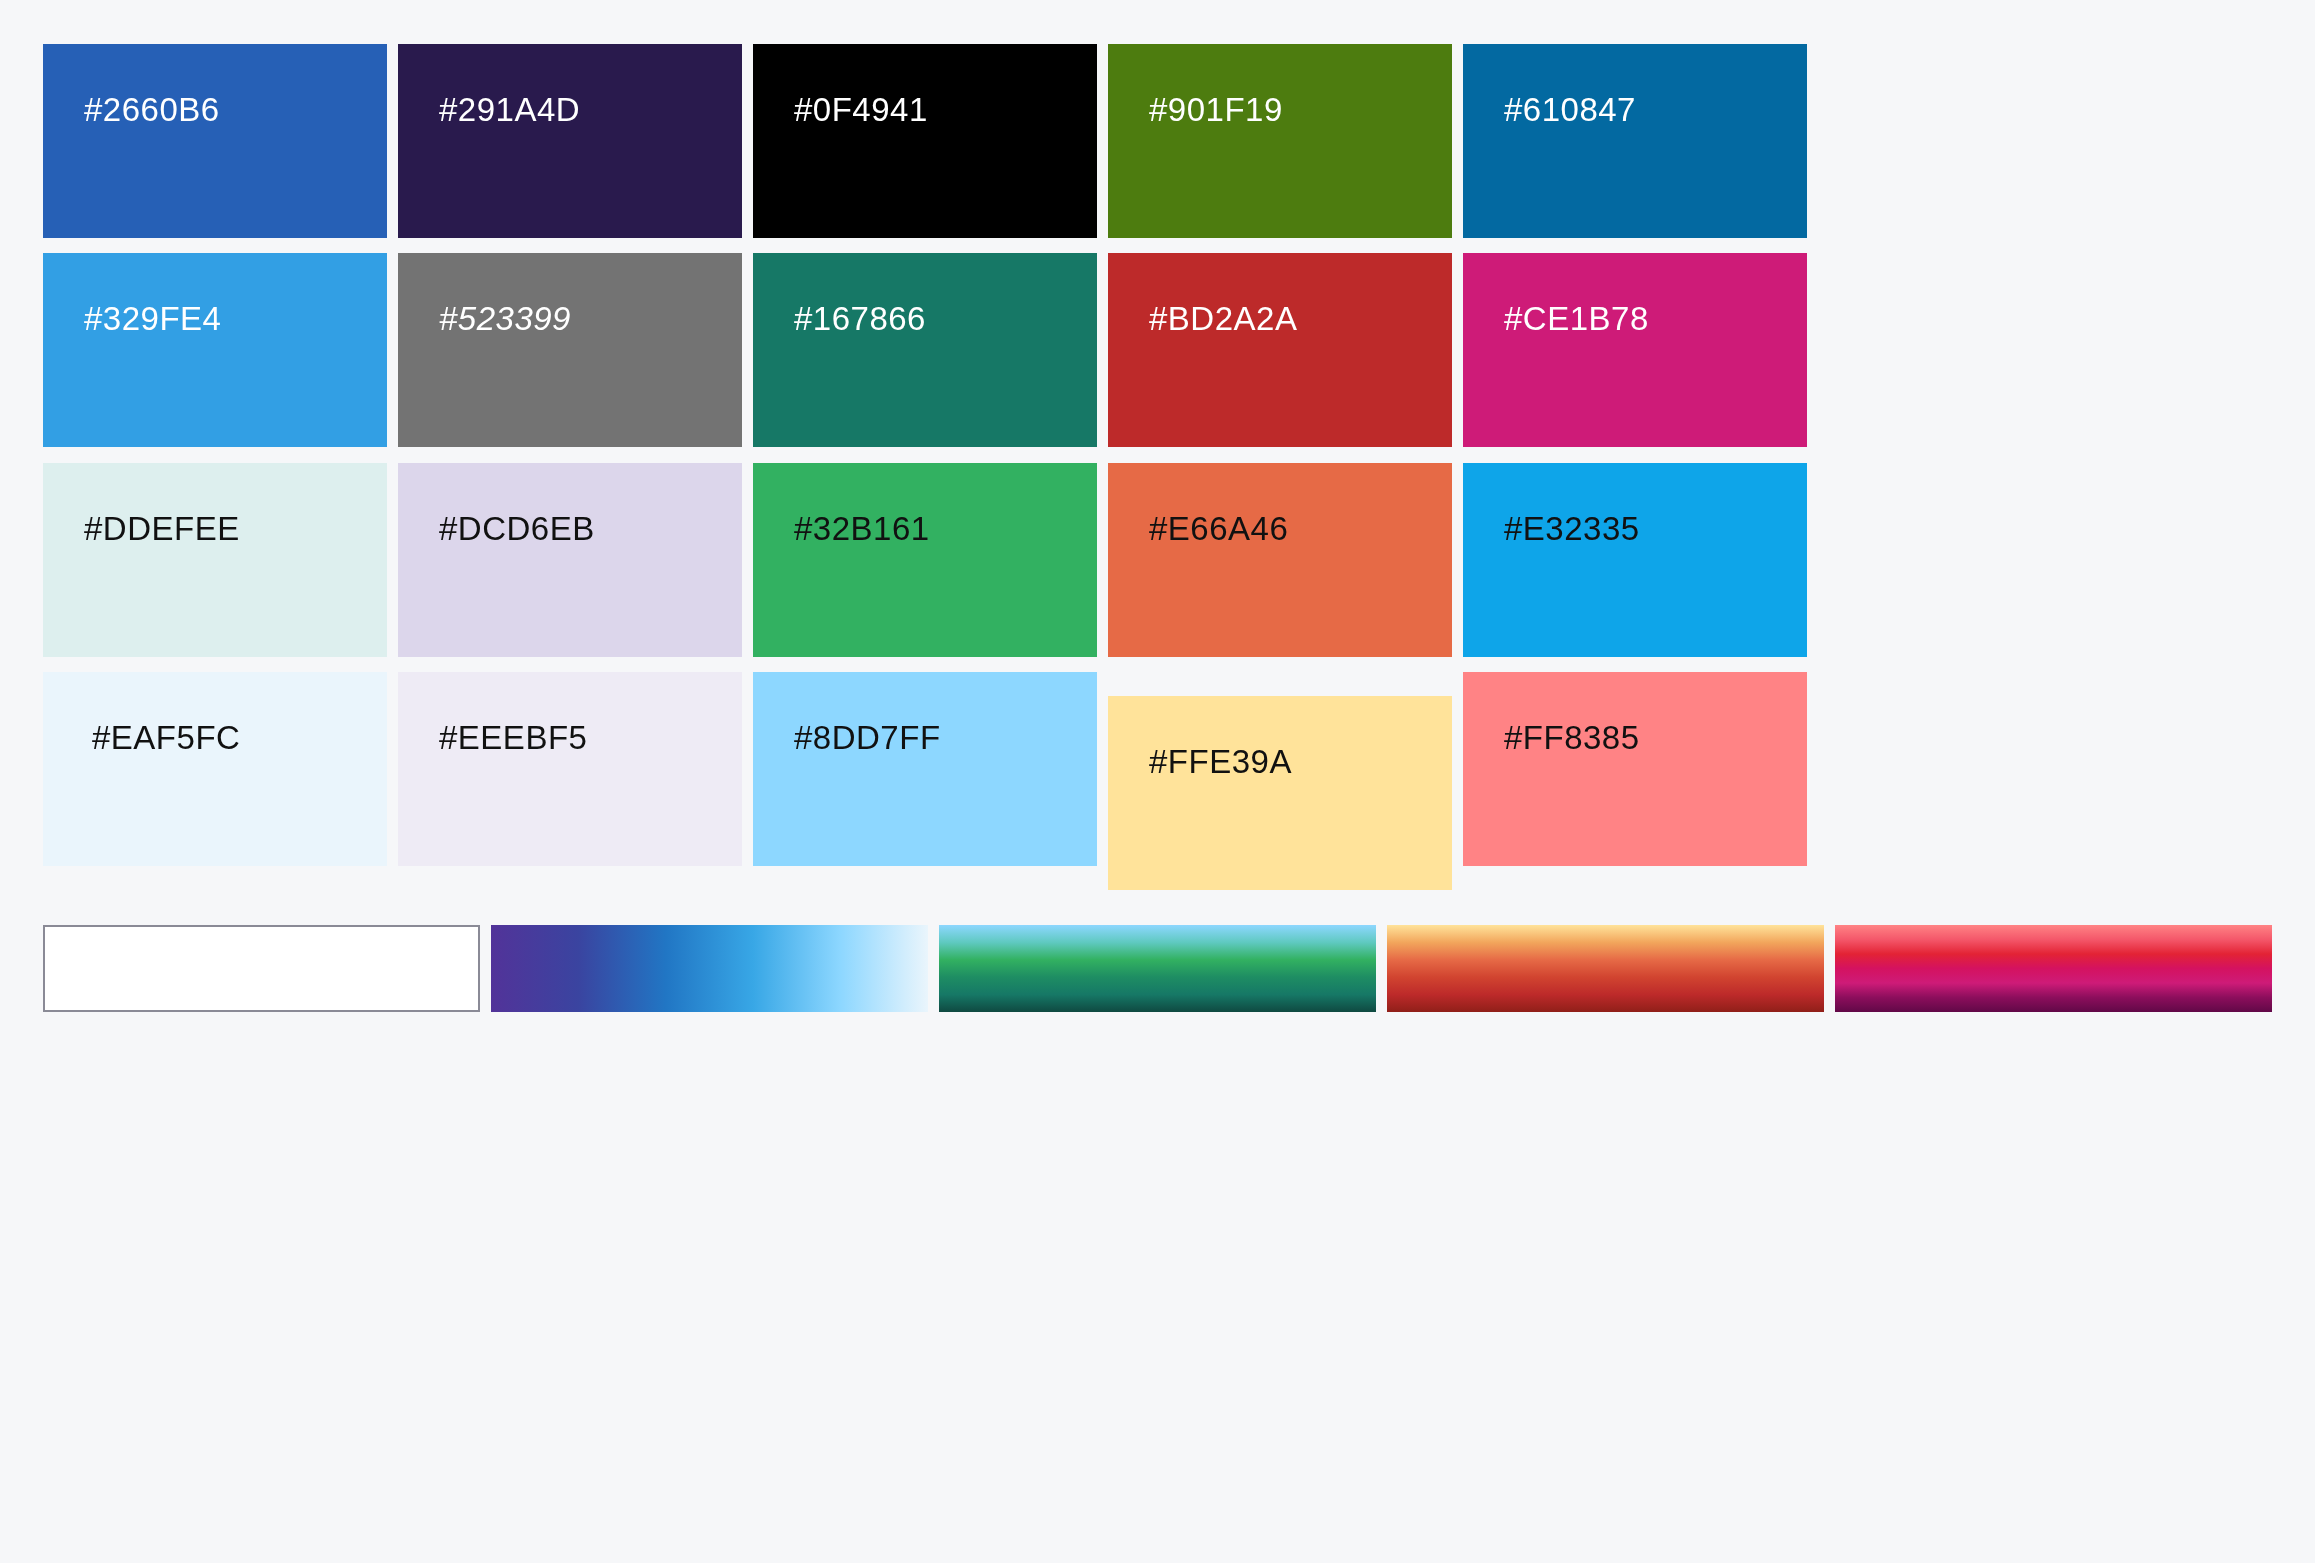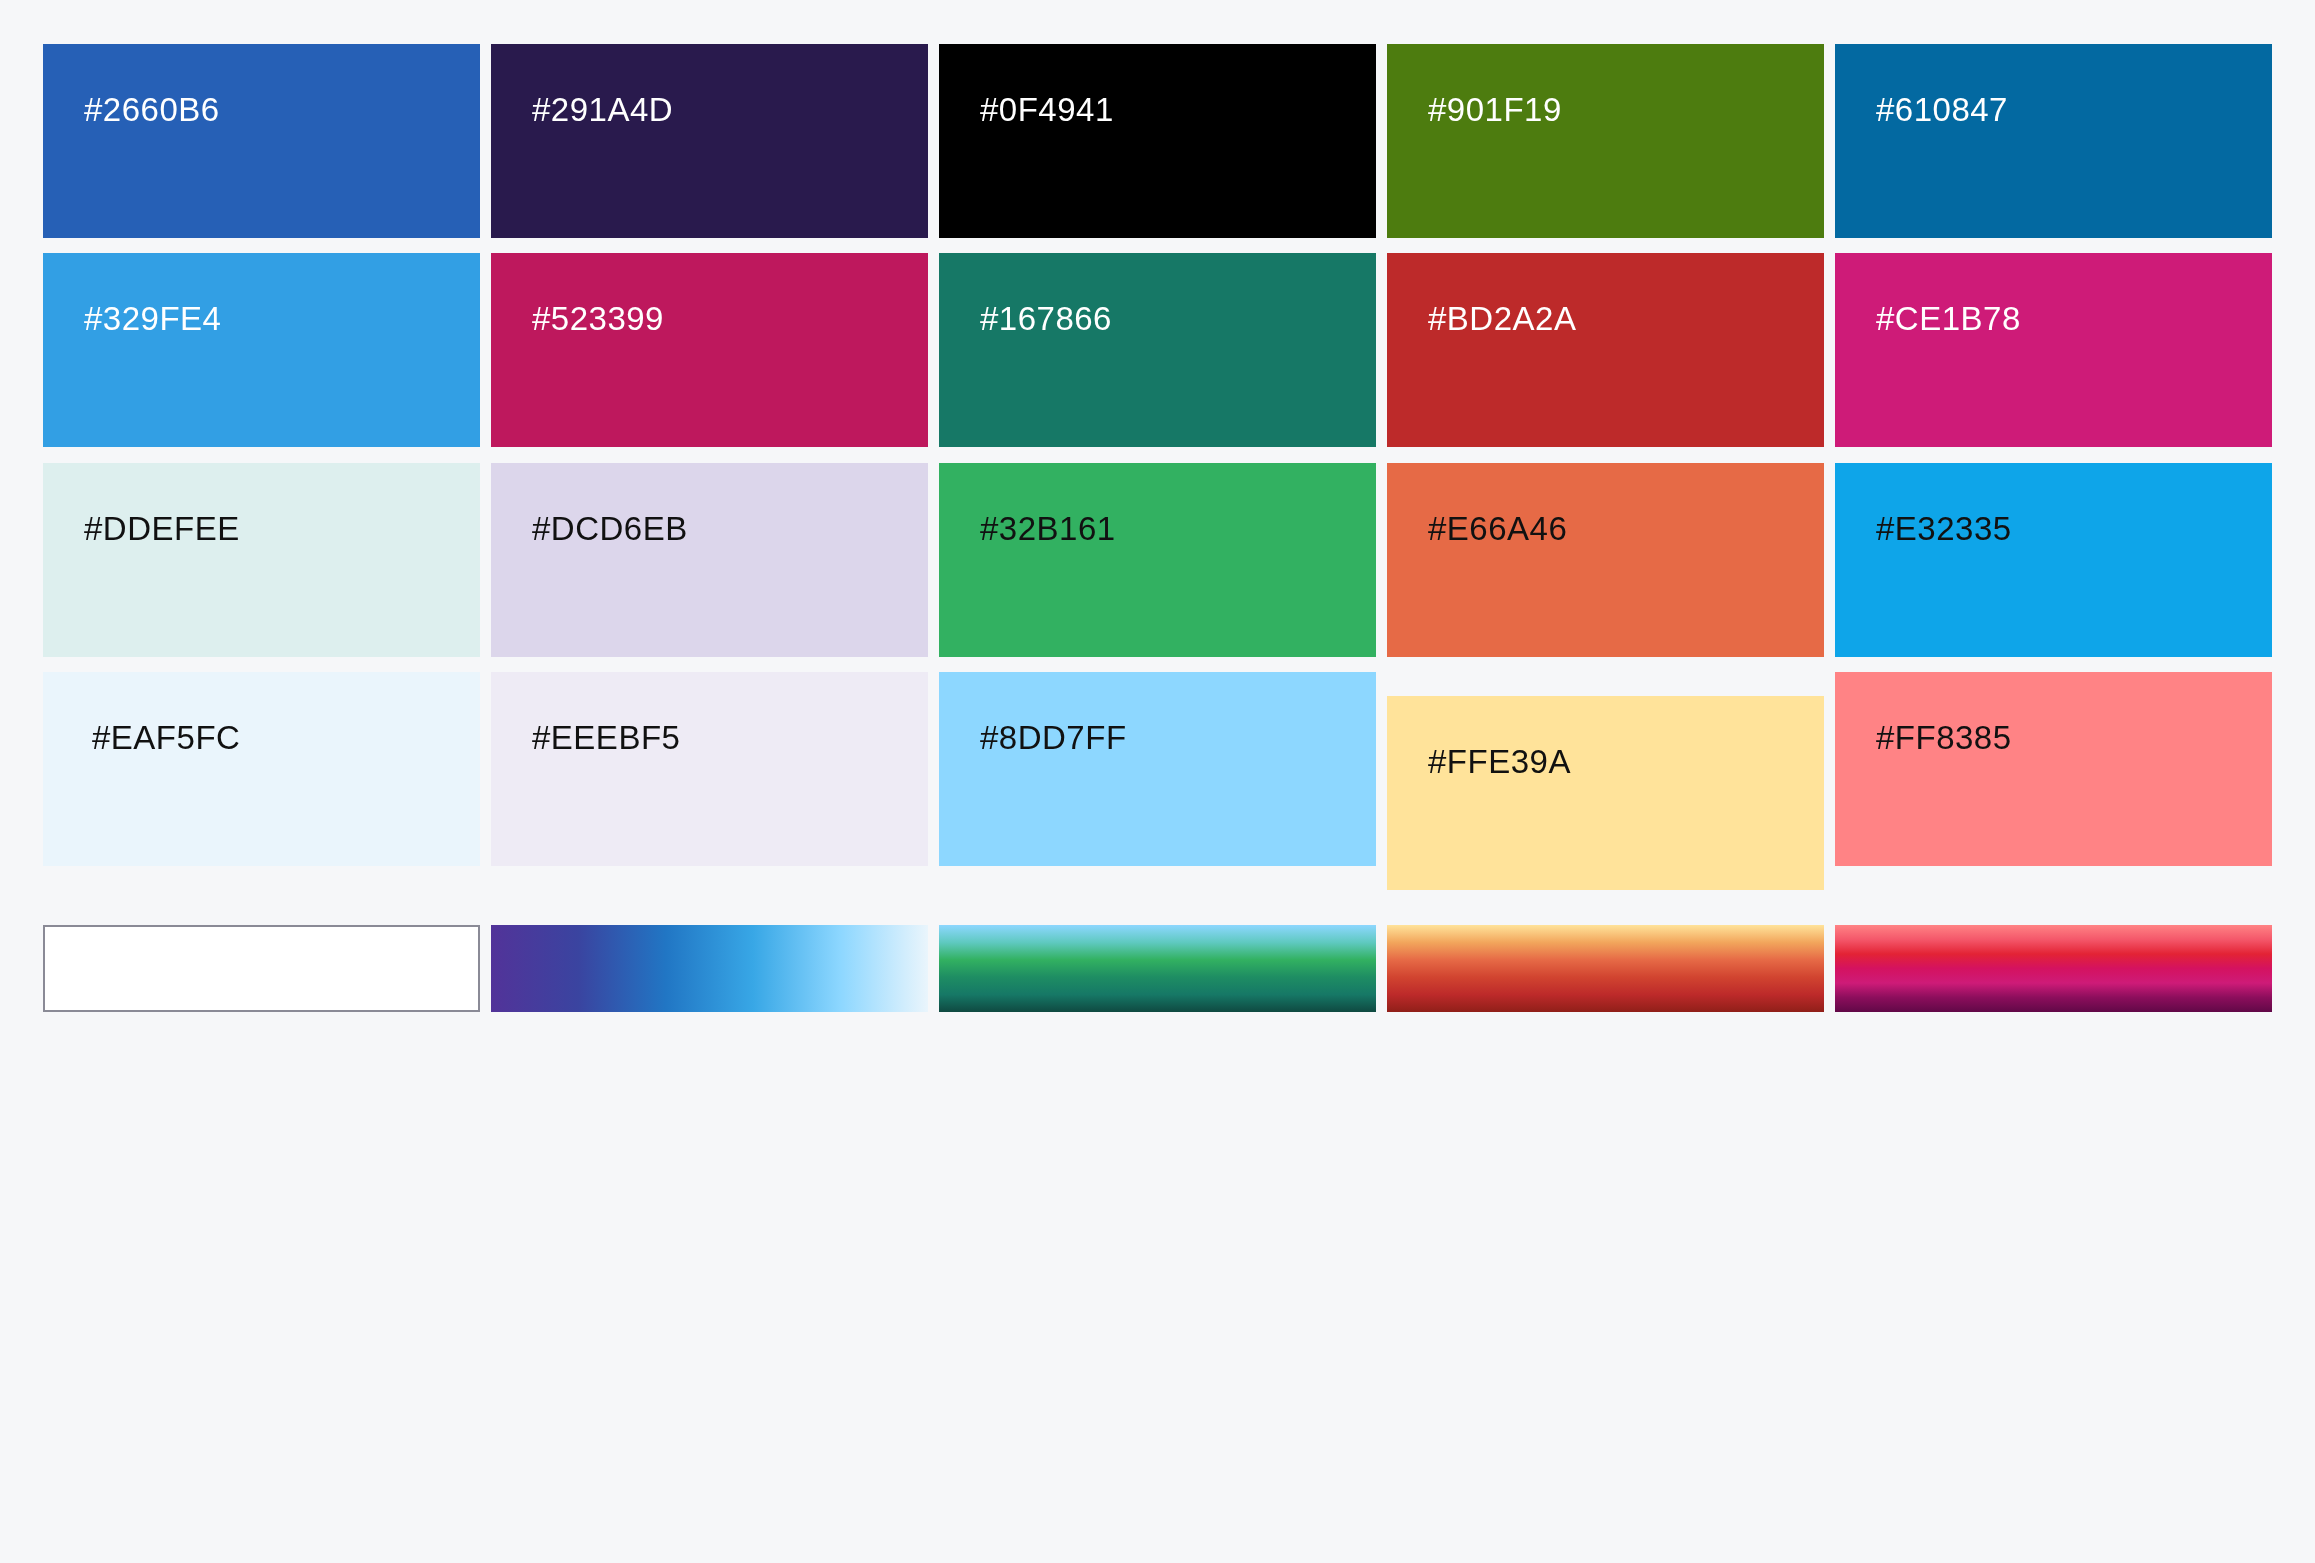--- a/index.html
+++ b/index.html
@@ -20,21 +20,21 @@
     position: relative;
     padding: 44px 43px 0 43px;
   }
 
   #swatch-grid {
     display: grid;
     grid-template-columns: repeat(5, 1fr);
     grid-template-rows: repeat(4, 194px);
     column-gap: 11px;
     row-gap: 15.4px;
-    width: 2229px;
+    width: 1764px;
   }
 
   .swatch {
     position: relative;
     width: 100%;
     height: 100%;
     display: block;
   }
 
   .swatch-label {
@@ -90,21 +90,21 @@
     <div class="swatch on-dark" style="background: #4d7c0f;">
       <span class="swatch-label" style="color: rgb(255, 255, 255);">#901F19</span>
     </div>
     <div class="swatch on-dark" style="background: #0369a1; padding-left: 40px;">
       <span class="swatch-label" style="color: rgb(255, 255, 255);">#610847</span>
     </div>
 
     <div class="swatch on-dark" style="background: rgb(50, 159, 228);">
       <span class="swatch-label" style="color: rgb(255, 255, 255);">#329FE4</span>
     </div>
-    <div class="swatch on-dark" style="background: #be185d;">
+    <div class="swatch on-dark" style="background: #737373; font-style: italic;">
       <span class="swatch-label" style="color: rgb(255, 255, 255);">#523399</span>
     </div>
     <div class="swatch on-dark" style="background: rgb(22, 120, 102);">
       <span class="swatch-label" style="color: rgb(255, 255, 255);">#167866</span>
     </div>
     <div class="swatch on-dark" style="background: rgb(189, 42, 42);">
       <span class="swatch-label" style="color: rgb(255, 255, 255);">#BD2A2A</span>
     </div>
     <div class="swatch on-dark" style="background: rgb(206, 27, 120);">
       <span class="swatch-label" style="color: rgb(255, 255, 255);">#CE1B78</span>

